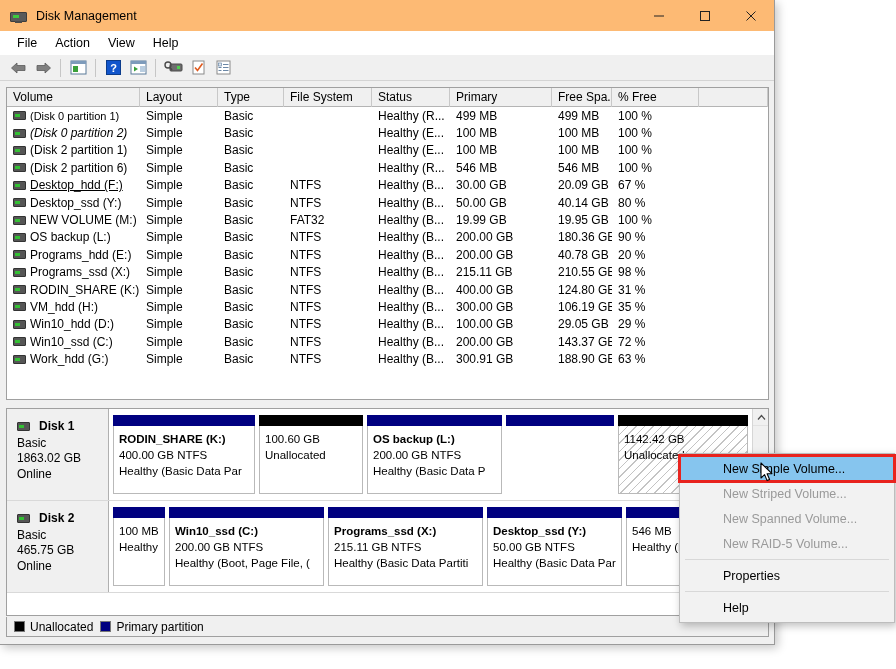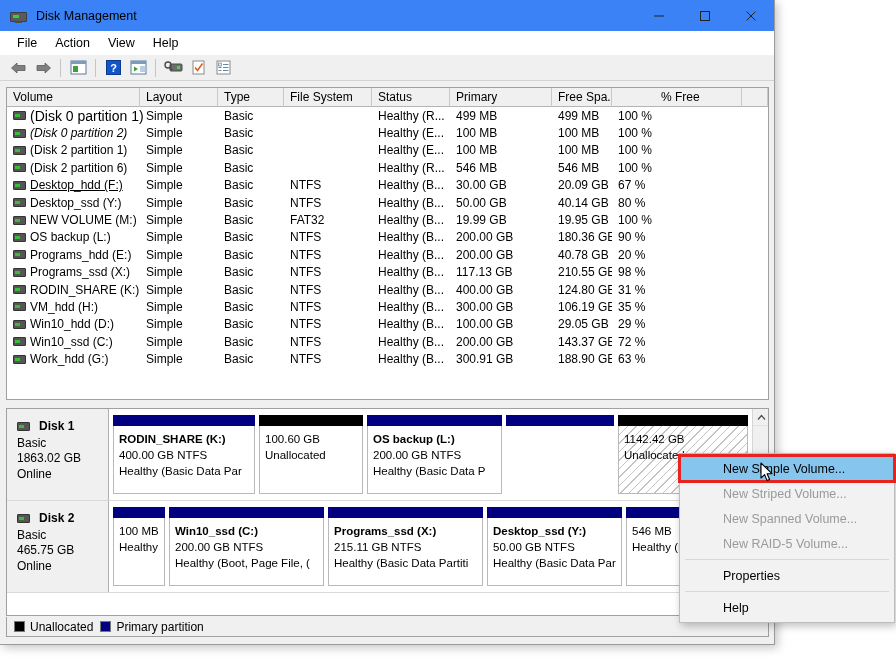--- a/index.html
+++ b/index.html
@@ -17,21 +17,21 @@
     position: absolute; left: 0; top: 0;
     width: 775px; height: 645px;
     background: #f0f0f0;
     border: 1px solid #9a9a9a;
     border-left: none; border-top: none;
     box-shadow: 3px 3px 9px rgba(0,0,0,0.22);
   }
 
   
   .titlebar {
-    position: relative; height: 31px; background:#3b82f6;
+    position: relative; height: 31px; background:#fdba74;
     display: flex; align-items: center;
   }
   .title-ico { margin-left: 10px; width: 17px; height: 14px; position: relative; }
   .title-ico .body {
     position:absolute; left:0; top:3px; width:17px; height:10px;
     background:#5a5a5a; border:1px solid #3d3d3d; border-radius:1px;
   }
   .title-ico .led { position:absolute; left:3px; top:6px; width:6px; height:3px; background:#3ec93e; }
   .title-ico .stand { position:absolute; left:5px; top:12px; width:7px; height:2px; background:#4a4a4a; }
   .title-text { margin-left: 9px; font-size: 12.5px; color:#000; }
@@ -245,31 +245,31 @@
 
     <div class="listwrap">
       <div class="hdrrow" id="hdrrow">
           <div class="hcell" style="width: 133px;">Volume</div>
           <div class="hcell" style="width: 78px;">Layout</div>
           <div class="hcell" style="width: 66px;">Type</div>
           <div class="hcell" style="width: 88px;">File System</div>
           <div class="hcell" style="width: 78px;">Status</div>
           <div class="hcell" style="width: 102px;">Primary</div>
           <div class="hcell" style="width: 60px;">Free Spa...</div>
-          <div class="hcell" style="width: 87px; margin-left: 43px;">% Free</div>
+          <div class="hcell" style="width: 87px;">% Free</div>
           <div class="hcell" style="flex: 1 1 0%;"></div>
         </div>
       <div class="rows" id="volrows">
           <div class="vrow">
             <div style="width: 133px; display: flex; align-items: center;">
               <div class="drvico">
                 <div class="b"></div>
                 <div class="l"></div>
               </div>
-              <span style="font-size: 14px; white-space: nowrap;">(Disk 0 partition 1)</span>
+              <span style="font-size: 11px; white-space: nowrap;">(Disk 0 partition 1)</span>
             </div>
             <div class="vcell" style="width: 78px;">Simple</div>
             <div class="vcell" style="width: 66px;">Basic</div>
             <div class="vcell" style="width: 88px;"></div>
             <div class="vcell" style="width: 78px;">Healthy (R...</div>
             <div class="vcell" style="width: 102px;">499 MB</div>
             <div class="vcell" style="width: 60px;">499 MB</div>
             <div class="vcell" style="width: 87px;">100 %</div>
           </div>
           <div class="vrow">
@@ -405,21 +405,21 @@
               <div class="drvico">
                 <div class="b"></div>
                 <div class="l"></div>
               </div>
               <span style="font-size: 12px; white-space: nowrap;">Programs_ssd (X:)</span>
             </div>
             <div class="vcell" style="width: 78px;">Simple</div>
             <div class="vcell" style="width: 66px;">Basic</div>
             <div class="vcell" style="width: 88px;">NTFS</div>
             <div class="vcell" style="width: 78px;">Healthy (B...</div>
-            <div class="vcell" style="width: 102px;">117.13 GB</div>
+            <div class="vcell" style="width: 102px;">215.11 GB</div>
             <div class="vcell" style="width: 60px;">210.55 GB</div>
             <div class="vcell" style="width: 87px;">98 %</div>
           </div>
           <div class="vrow">
             <div style="width: 133px; display: flex; align-items: center;">
               <div class="drvico">
                 <div class="b"></div>
                 <div class="l"></div>
               </div>
               <span style="font-size: 12px; white-space: nowrap;">RODIN_SHARE (K:)</span>

